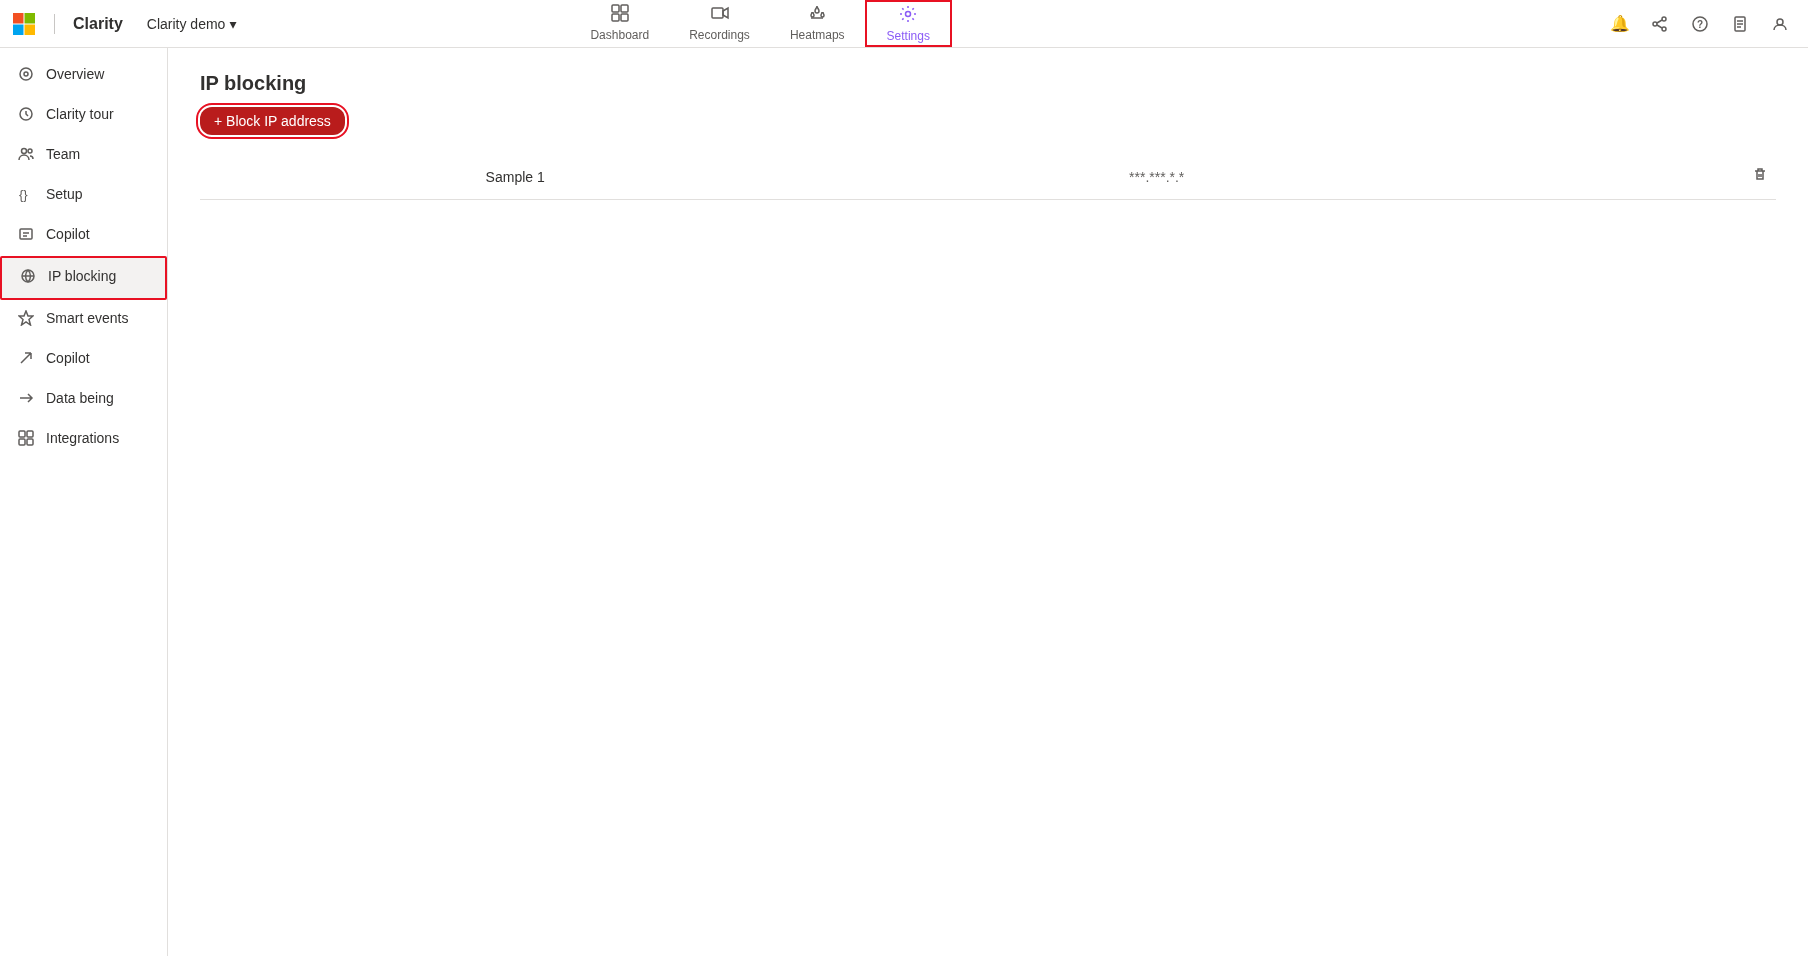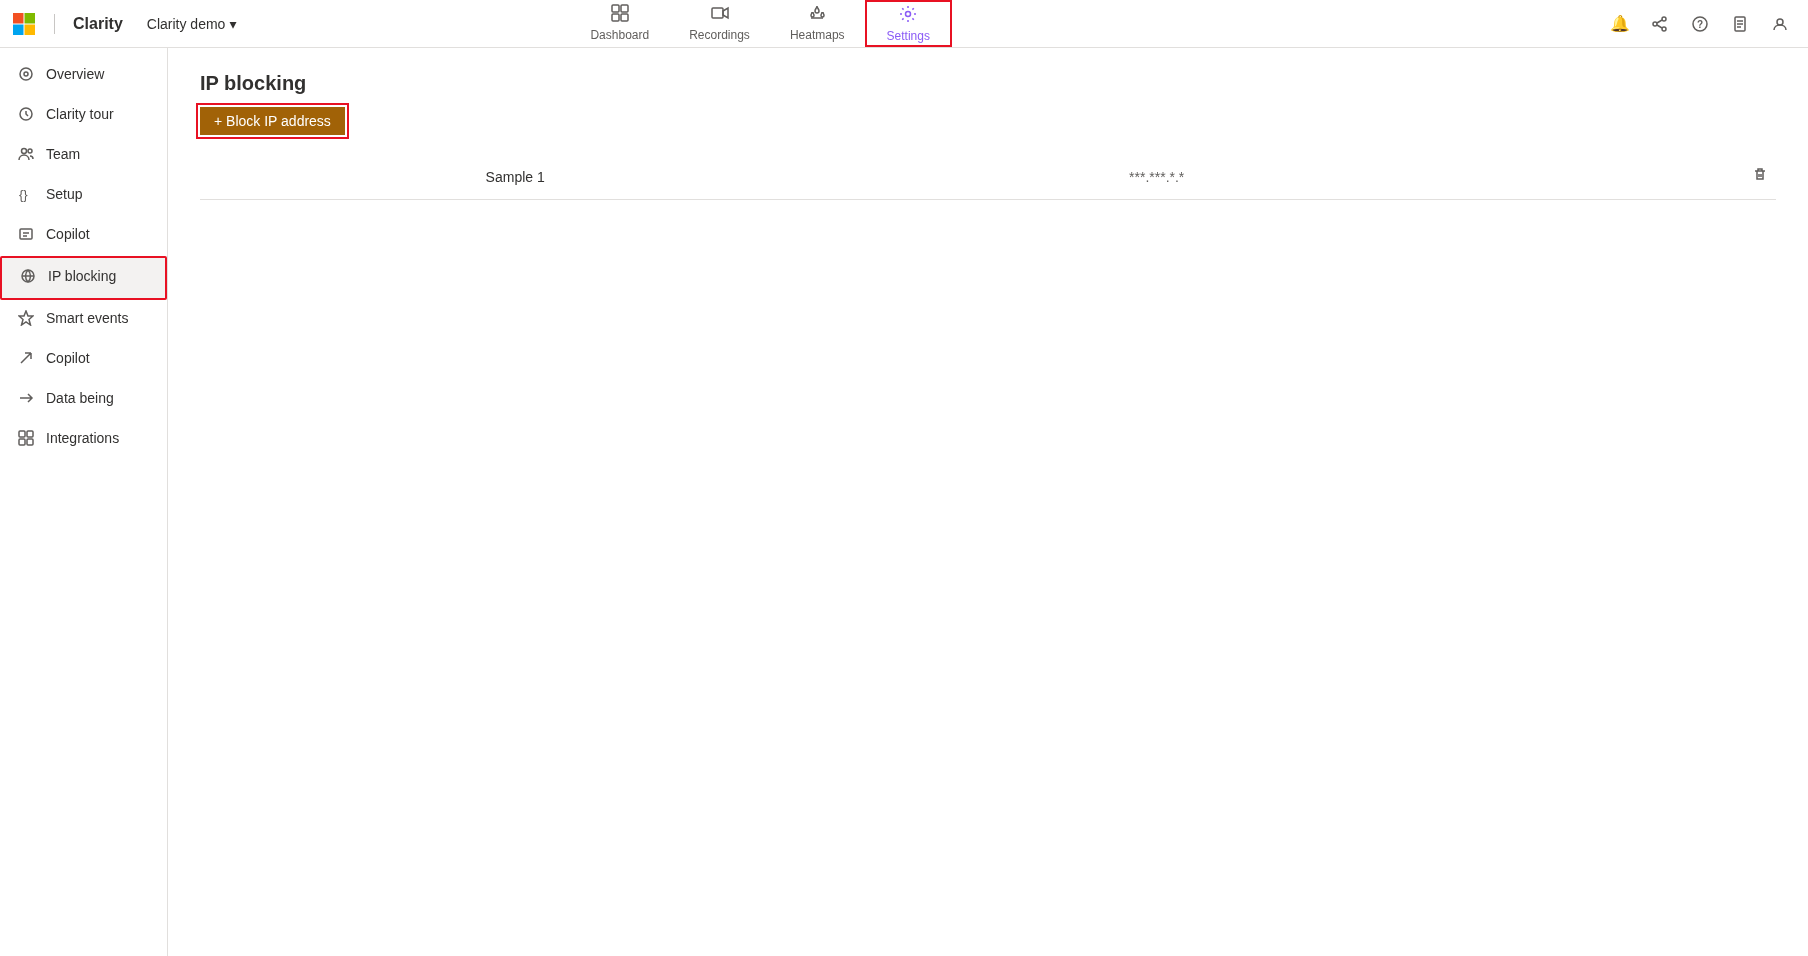--- a/index.html
+++ b/index.html
@@ -155,24 +155,24 @@
       color: #0078d4;
       text-decoration: none;
     }
 
     
     .block-ip-btn {
       display: inline-flex;
       align-items: center;
       gap: 6px;
       padding: 6px 14px;
-      background: #a16207;
+      background: #b91c1c;
       color: #fff;
       border: none;
-      border-radius: 0;
+      border-radius: 12px;
       font-size: 14px;
       cursor: pointer;
       margin-bottom: 20px;
       outline: 2px solid #e81123;
       outline-offset: 2px;
     }
 
     
     .ip-table {
       width: 100%;

